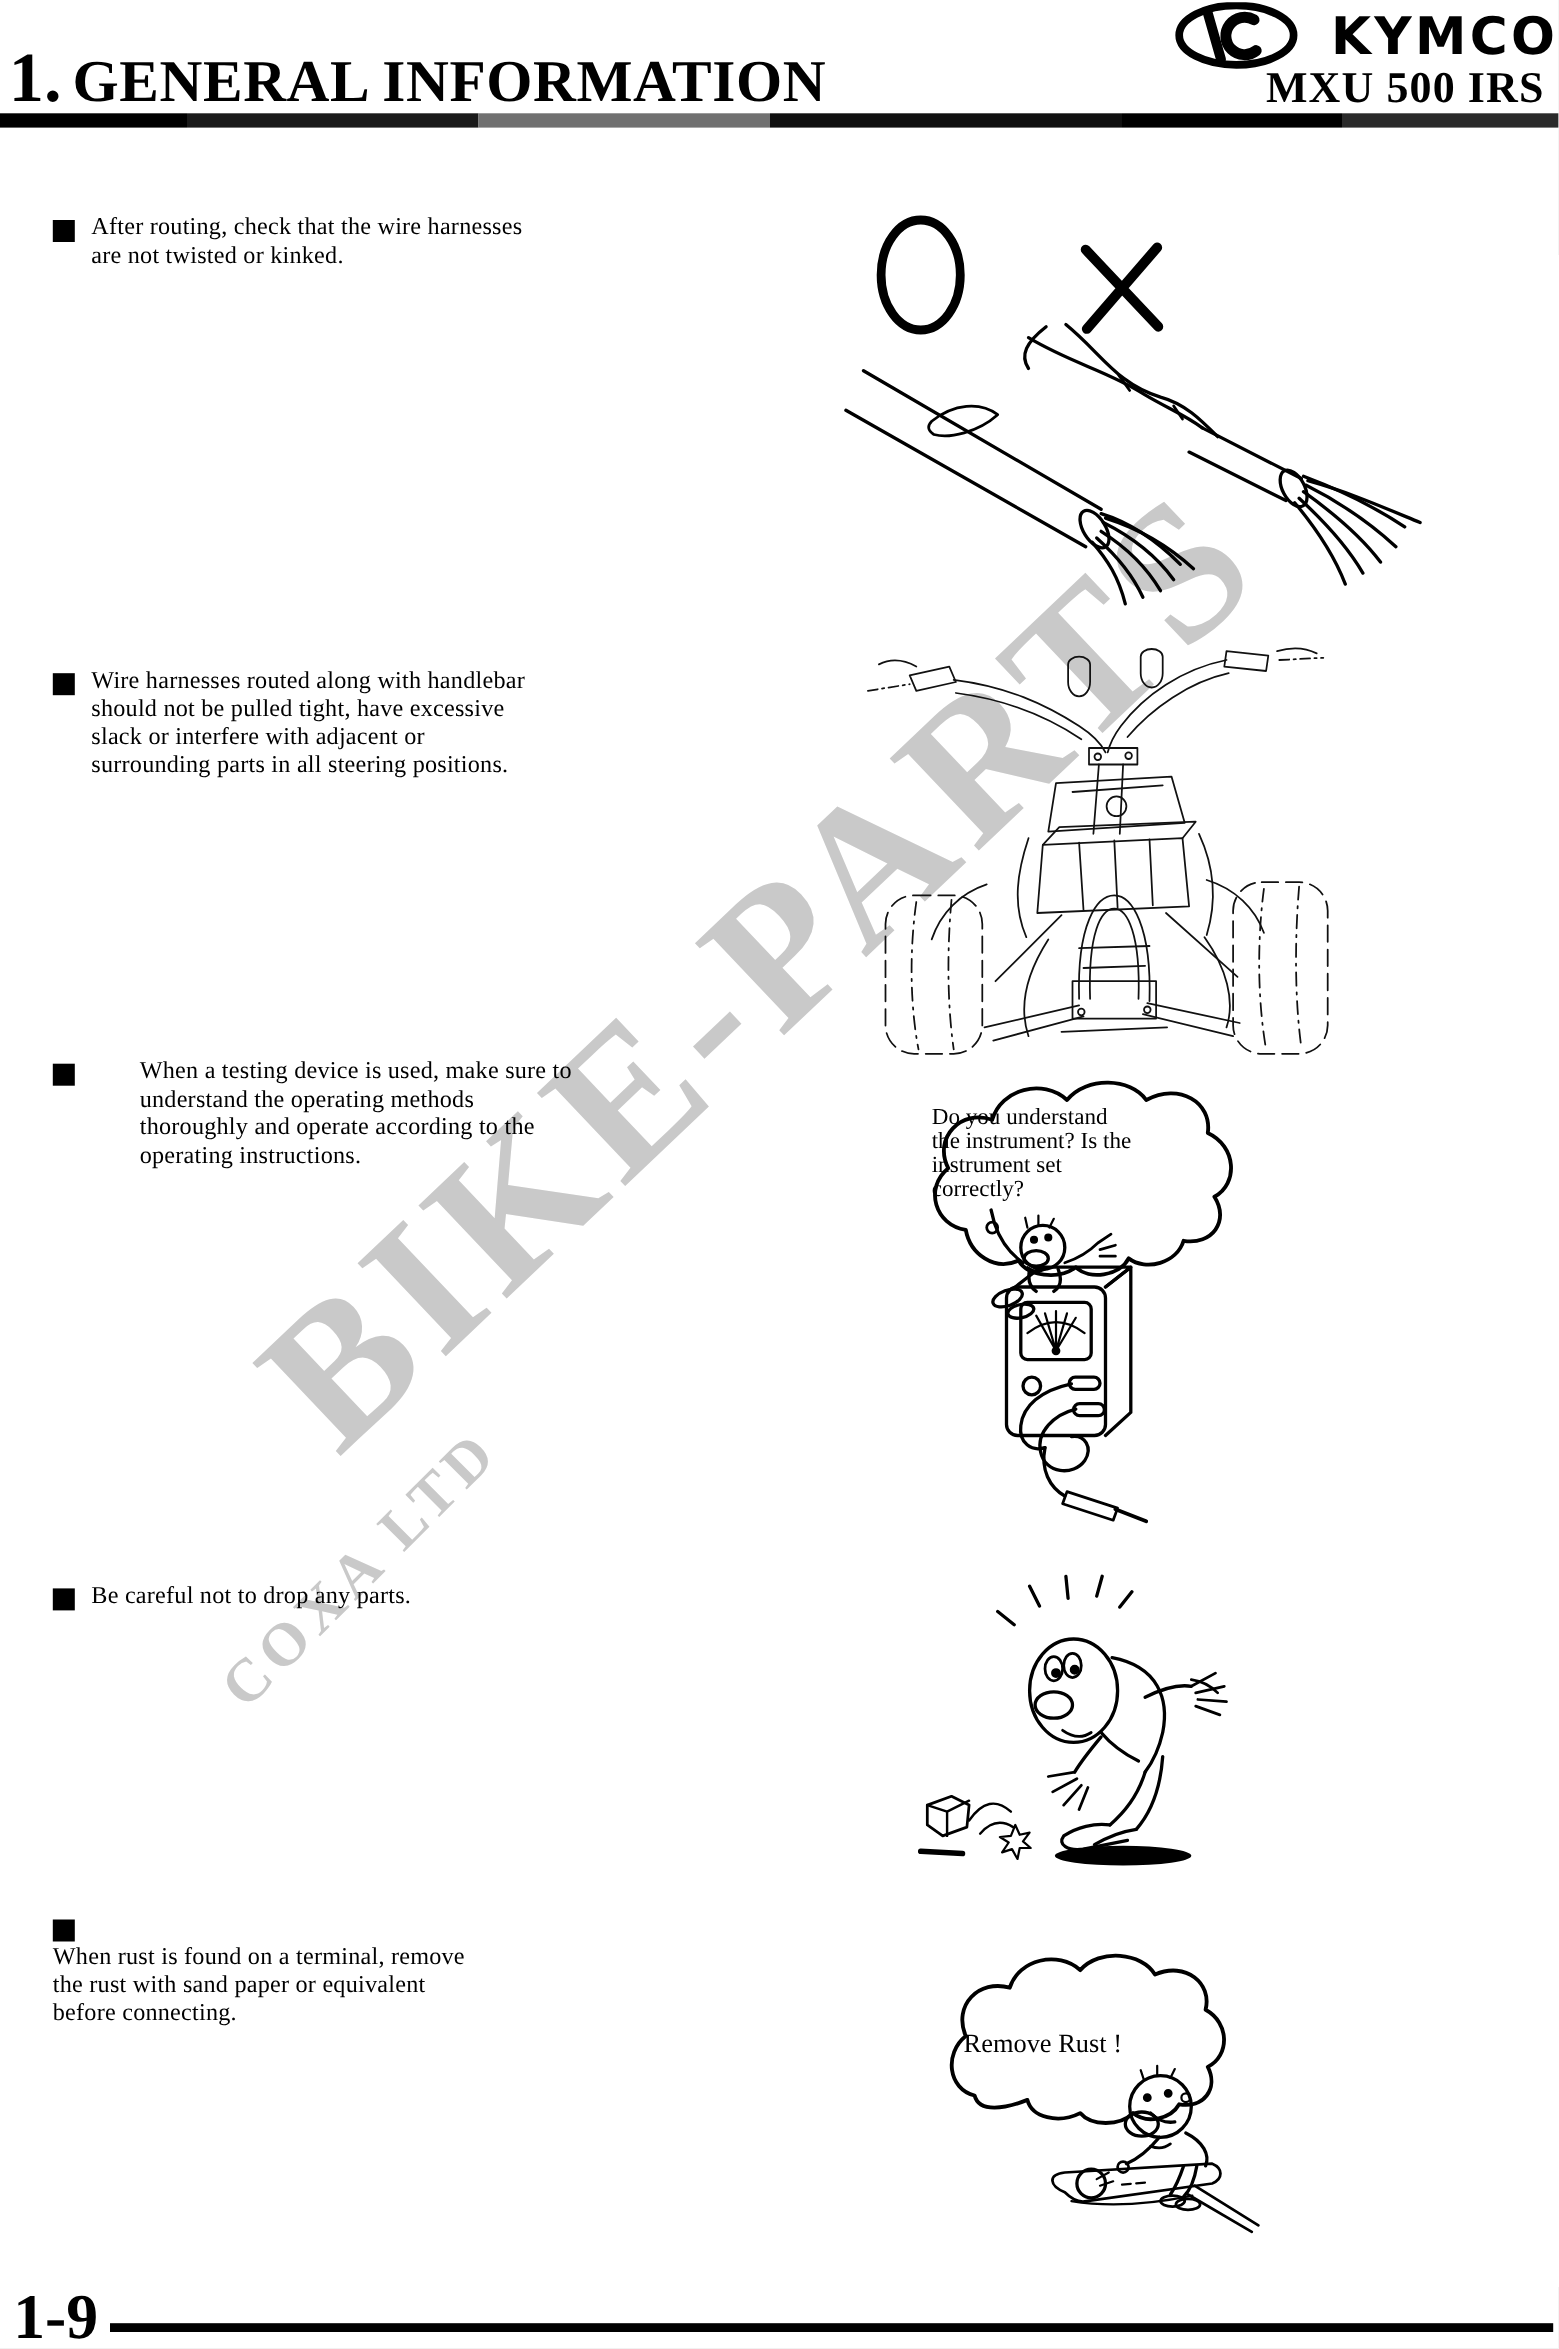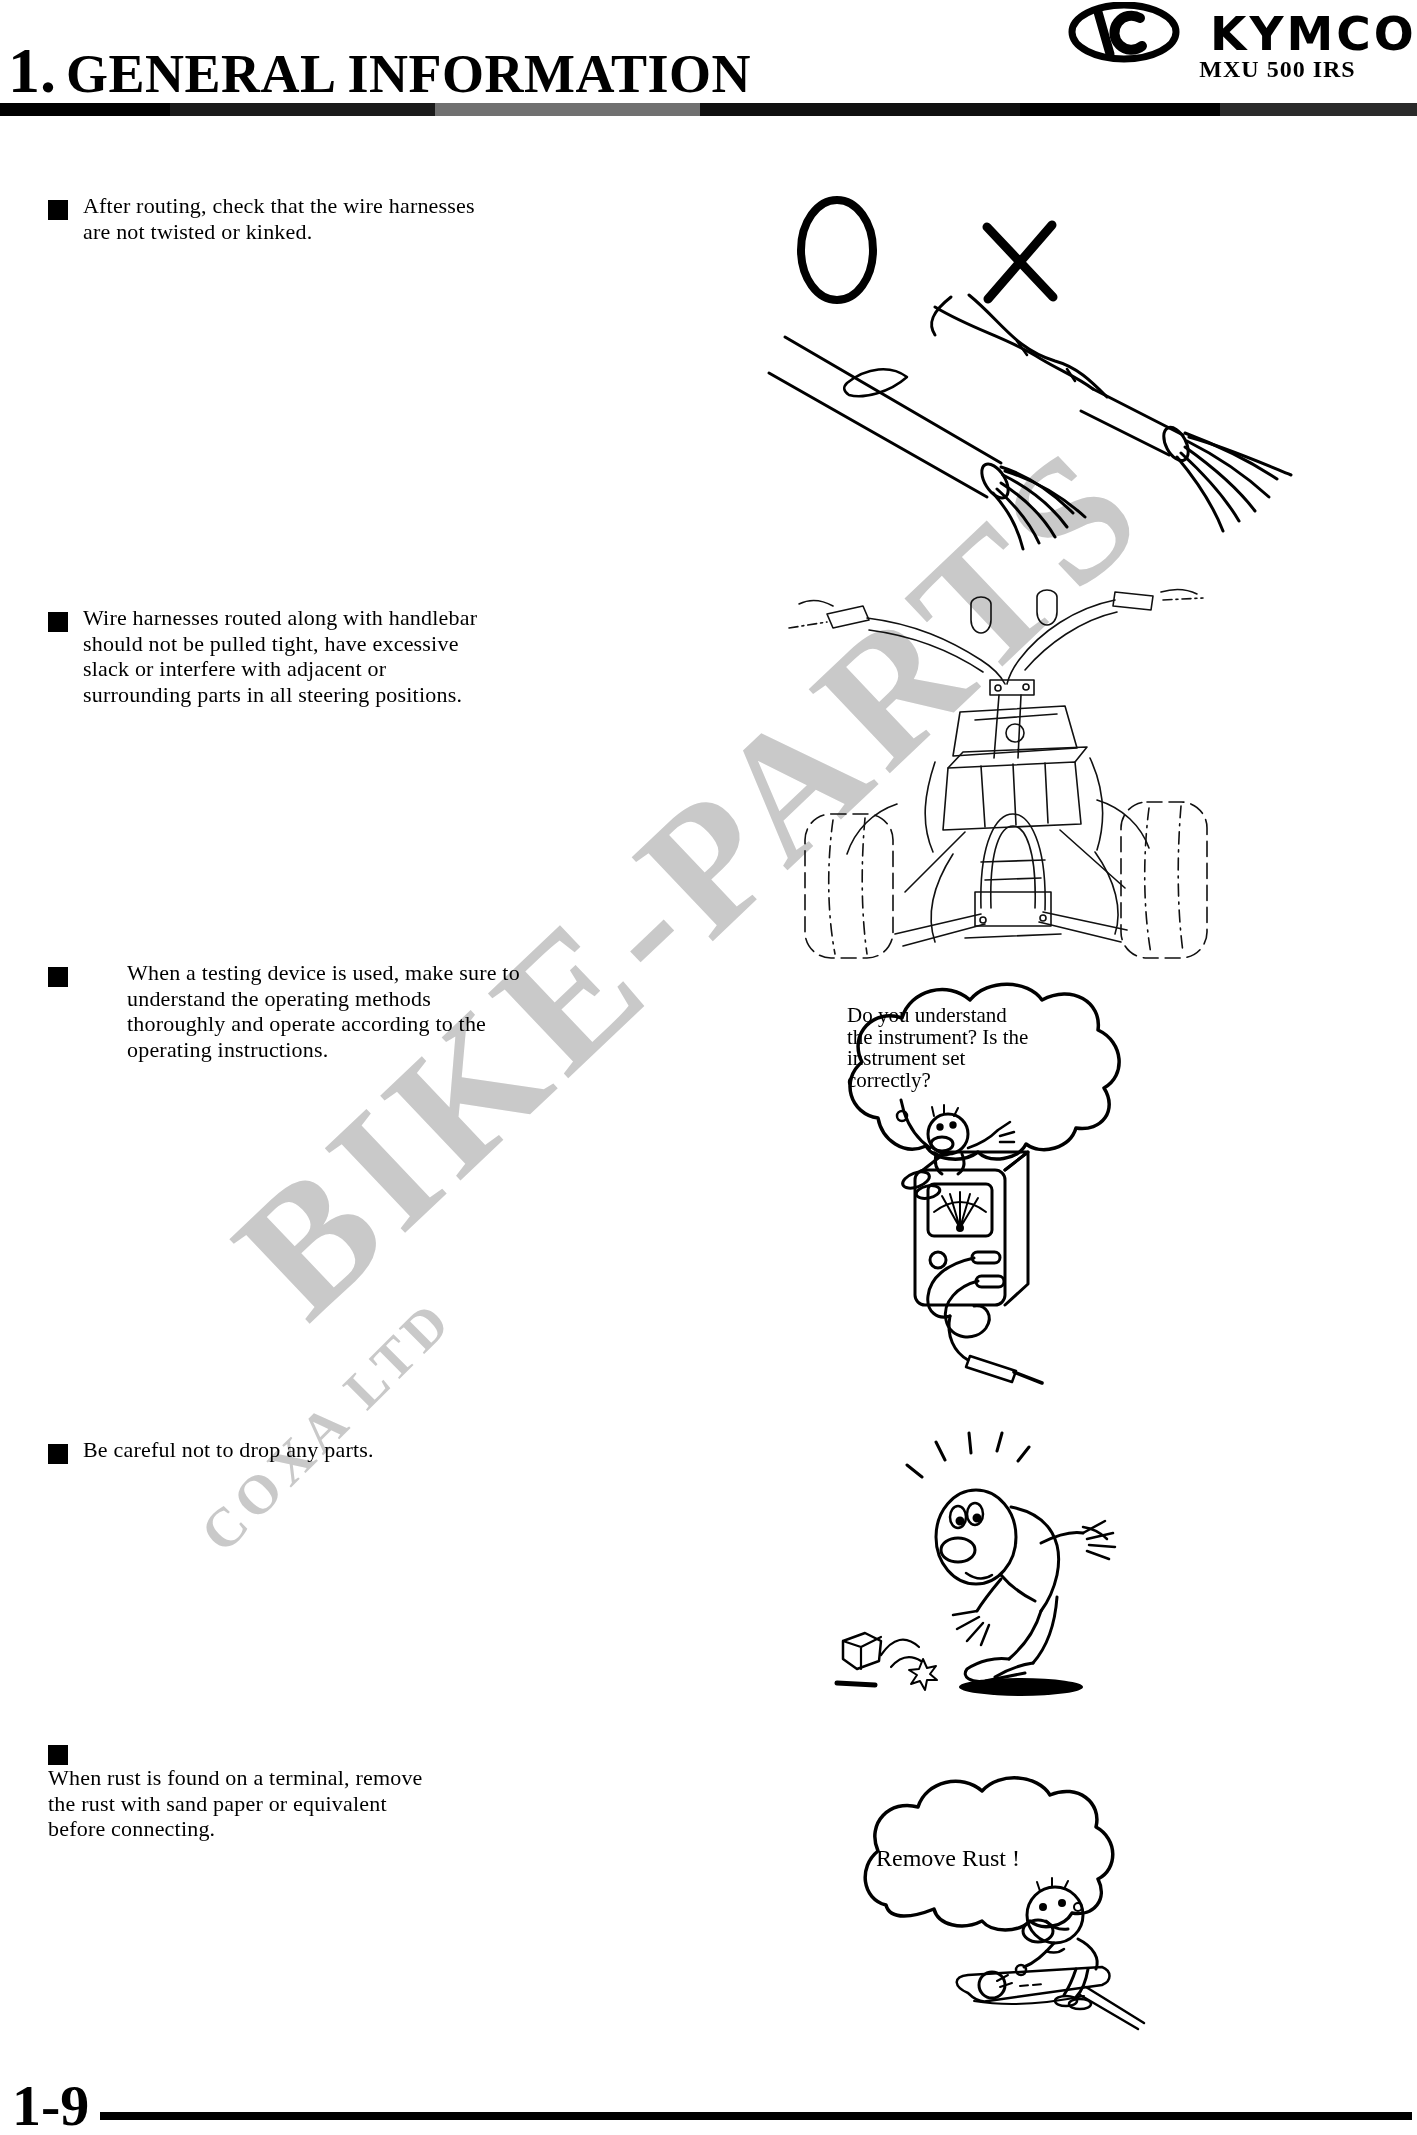--- a/index.html
+++ b/index.html
@@ -13,21 +13,21 @@
           letter-spacing:6px;transform:rotate(-45deg);}
   .content{position:absolute;inset:0;z-index:2;padding-left:20px;}
   .abs{position:absolute;}
   
   .title{left:8px;top:34px;font-weight:bold;white-space:nowrap;}
   .title .num{font-size:64px;}
   .title .txt{font-size:54px;margin-left:10px;letter-spacing:0.5px;}
   .logo{left:1068px;top:2px;display:flex;align-items:center;gap:24px;}
   .brand{font-family:"DejaVu Sans","Liberation Sans",sans-serif;font-weight:bold;
          font-size:47px;letter-spacing:3px;margin-left:6px;}
-  .model{left:1140px;top:56px;width:275px;text-align:center;font-size:24px;font-weight:bold;letter-spacing:1px;}
+  .model{left:1140px;top:56px;width:275px;text-align:center;font-size:40px;font-weight:bold;letter-spacing:1px;}
   .hrule{left:0;top:103px;width:1417px;height:13px;display:flex;}
   .hrule div{height:100%;}
   
   .note{left:48px;display:flex;}
   .bullet{flex:0 0 auto;width:20px;height:20px;background:#000;margin:7px 15px 0 0;}
   .note-text{font-size:22px;line-height:1.16;letter-spacing:0.2px;}
   
   .fig{position:absolute;}
   .fig svg{display:block;}
   

